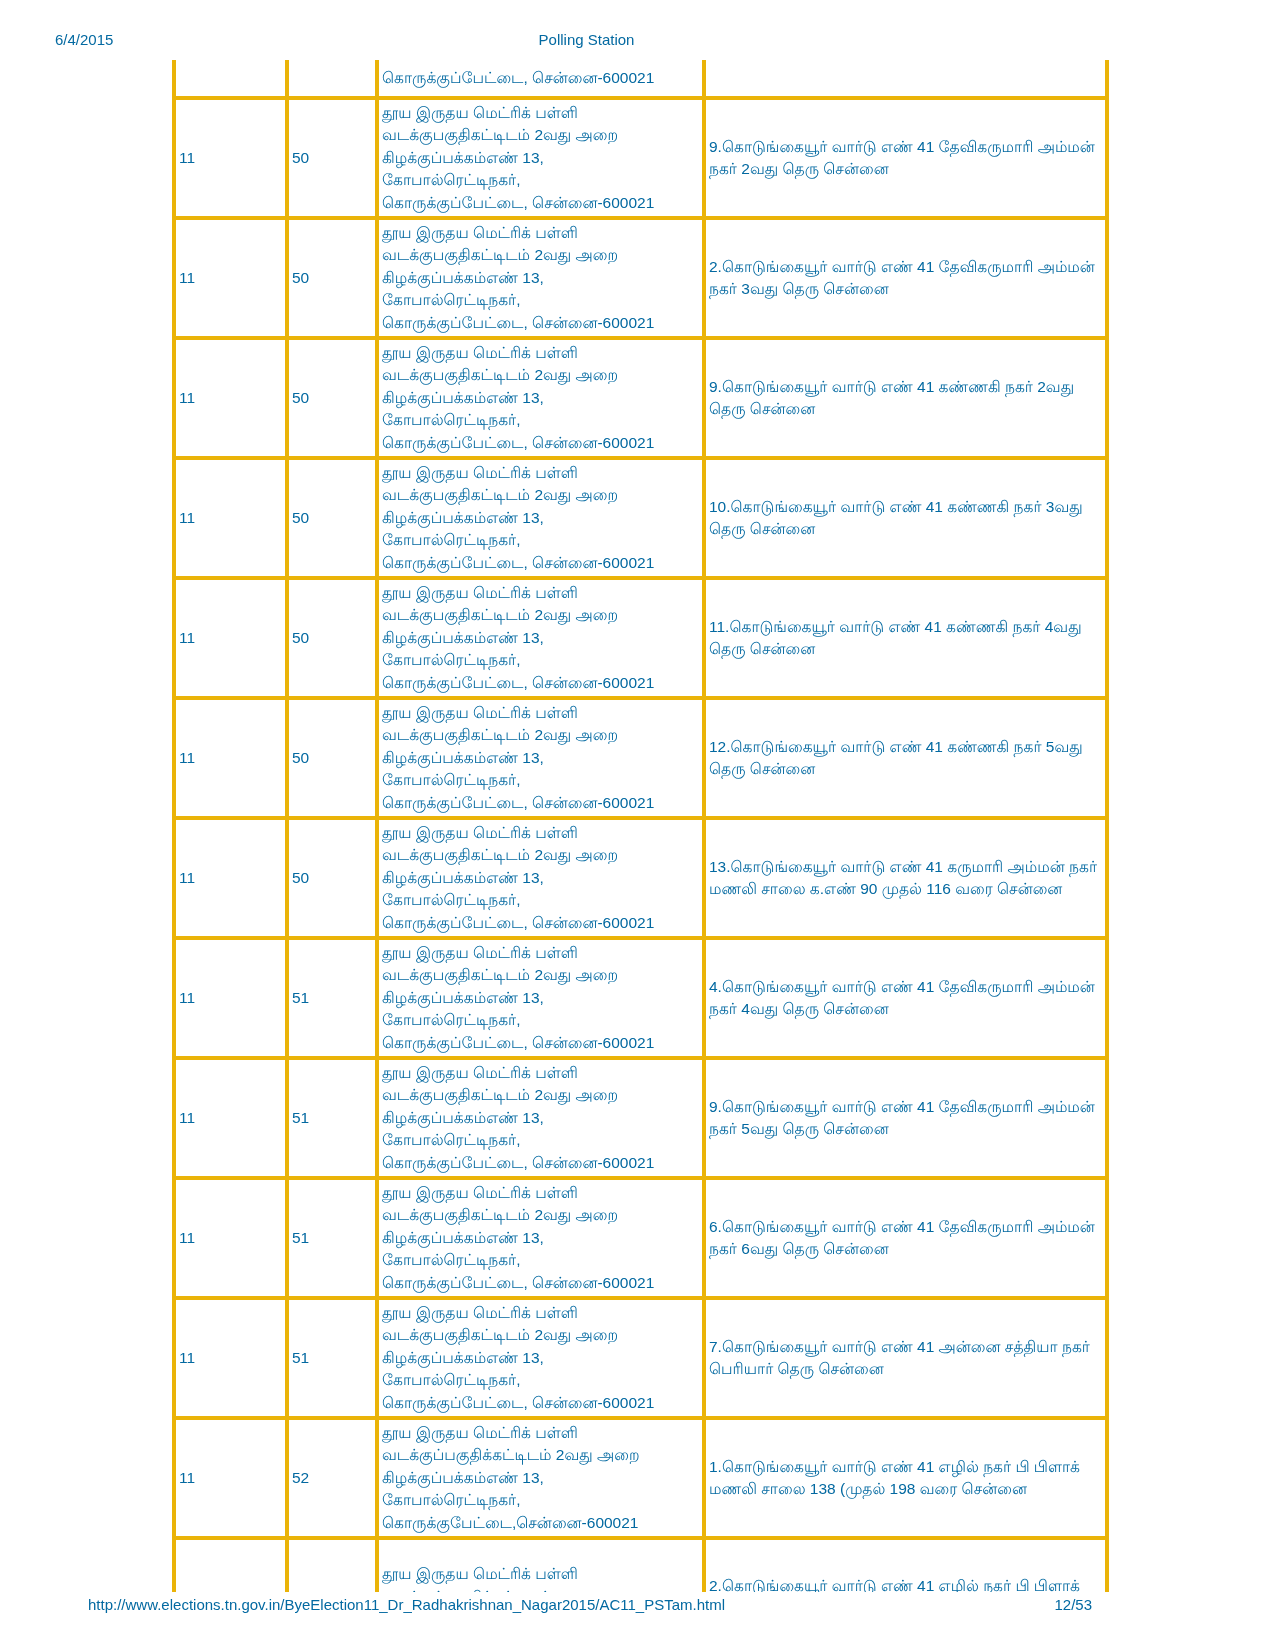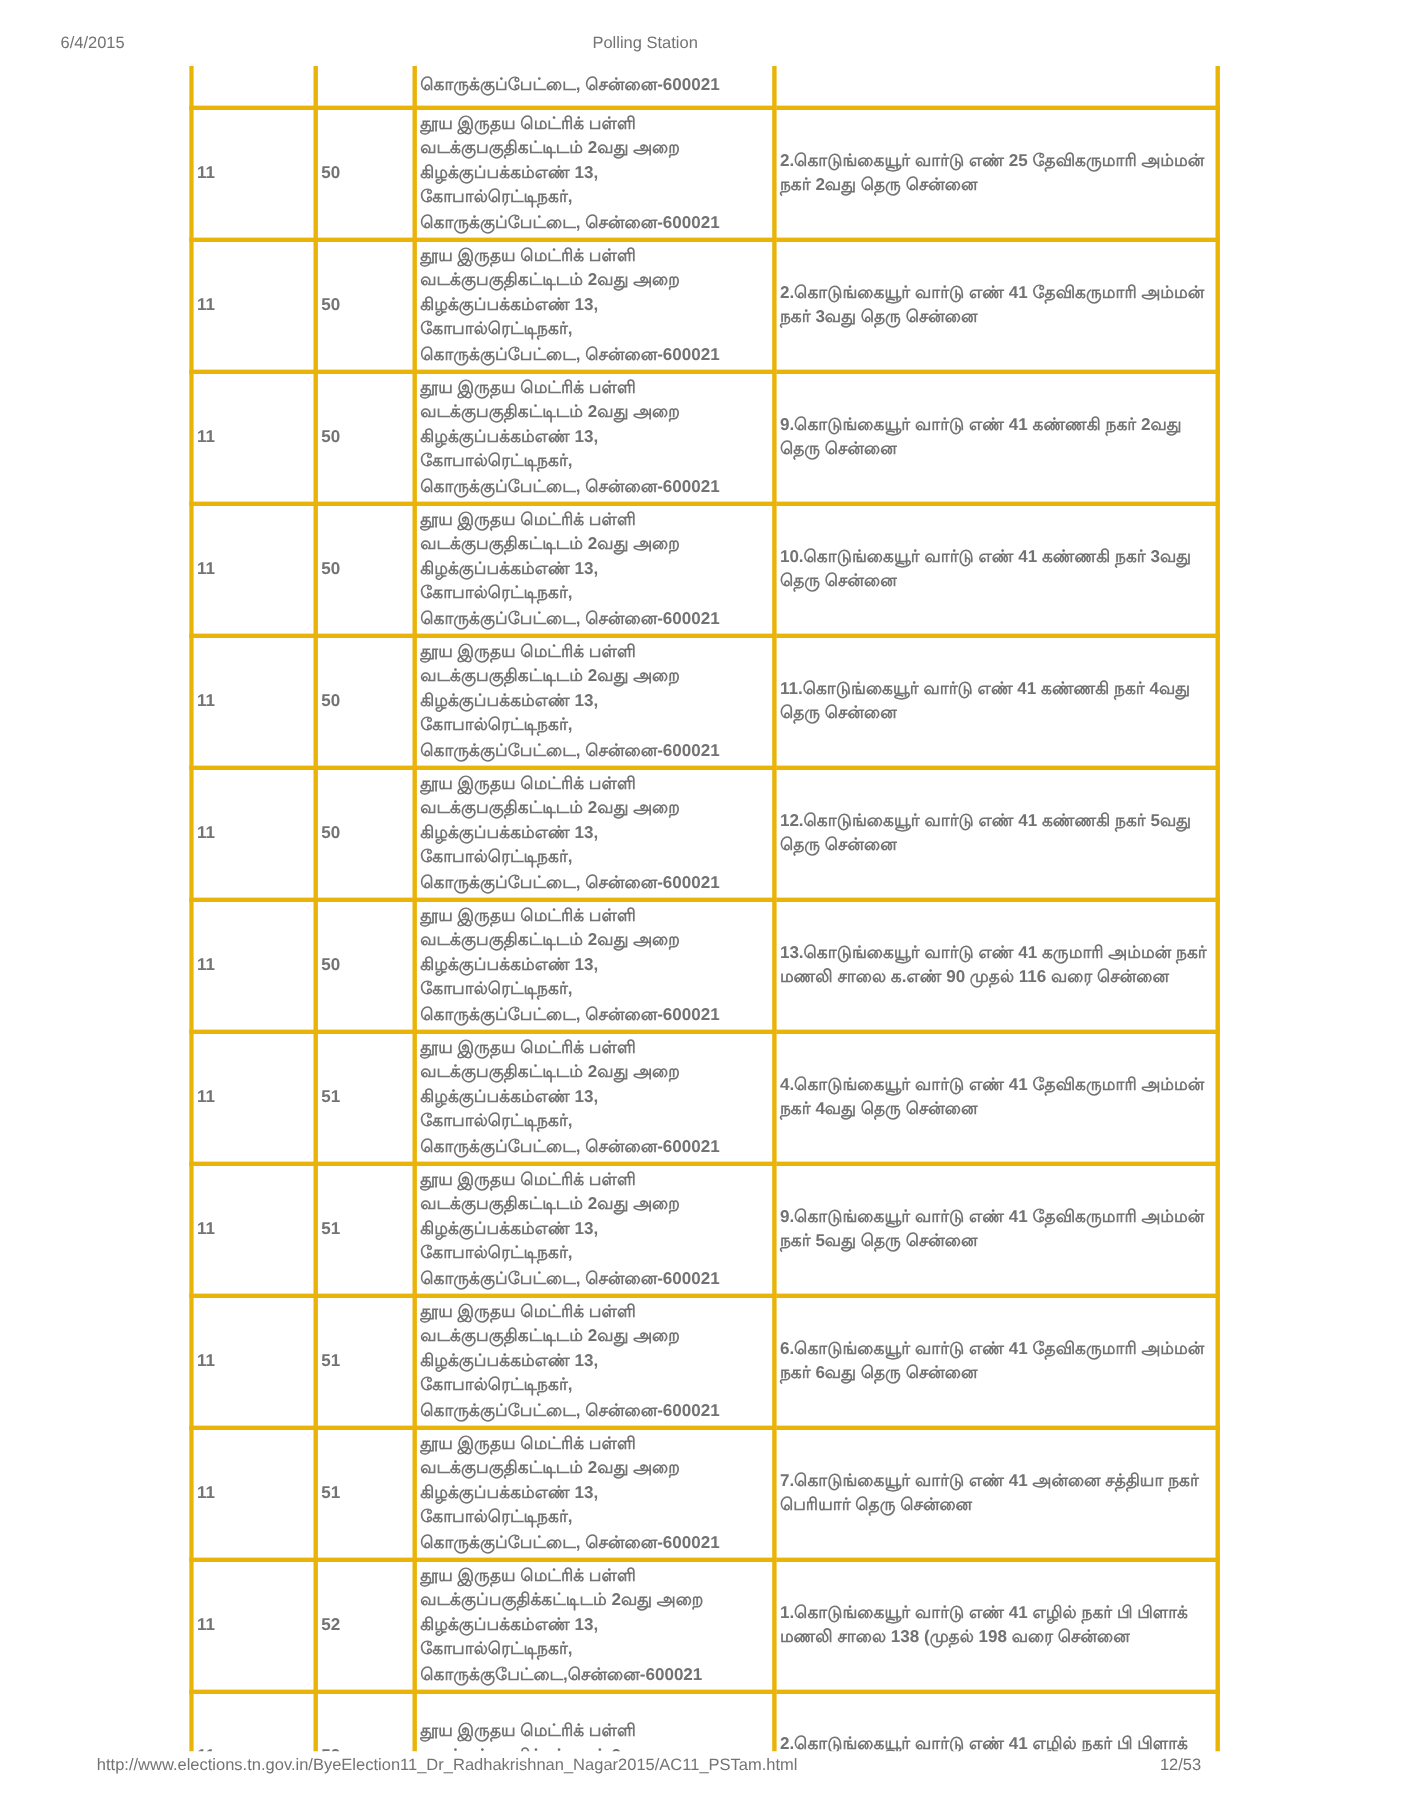--- a/index.html
+++ b/index.html
@@ -3,21 +3,21 @@
 <meta charset="utf-8">
 <style>
   html, body { margin: 0; padding: 0; background: #fff; }
   .page {
     position: relative;
     width: 1147px;
     height: 1650px;
     background: #ffffff;
     overflow: hidden;
     font-family: "Liberation Sans", "DejaVu Sans", sans-serif;
-    color: #737373;
+    color: #0369a1;
   }
   .print-header-date {
     position: absolute;
     left: 55px;
     top: 31px;
     font-size: 15px;
     white-space: nowrap;
   }
   .print-header-title {
     position: absolute;
@@ -28,21 +28,20 @@
     white-space: nowrap;
     padding-left: 26px;
   }
   .table-wrap {
     position: absolute;
     left: 172px;
     top: 60px;
     width: 940px;
     height: 1532px;
     overflow: hidden;
-    font-weight: bold;
   }
   table.pstable {
     border-collapse: collapse;
     table-layout: fixed;
     width: 933px;
   }
   table.pstable td {
     border: 4px solid #eab308;
     padding: 0 3px;
     font-size: 15.5px;
@@ -102,21 +101,21 @@
         </tr>
 
   <tr class="datarow">
     <td>11</td>
     <td>50</td>
     <td class="loc">தூய இருதய மெட்ரிக் பள்ளி
 வடக்குபகுதிகட்டிடம் 2வது அறை
 கிழக்குப்பக்கம்எண் 13,
 கோபால்ரெட்டிநகர்,
 கொருக்குப்பேட்டை, சென்னை-600021</td>
-    <td>2.கொடுங்கையூர் வார்டு எண் 25 தேவிகருமாரி அம்மன் நகர் 2வது தெரு சென்னை</td>
+    <td>9.கொடுங்கையூர் வார்டு எண் 41 தேவிகருமாரி அம்மன் நகர் 2வது தெரு சென்னை</td>
   </tr>
 
   <tr class="datarow">
     <td>11</td>
     <td>50</td>
     <td class="loc">தூய இருதய மெட்ரிக் பள்ளி
 வடக்குபகுதிகட்டிடம் 2வது அறை
 கிழக்குப்பக்கம்எண் 13,
 கோபால்ரெட்டிநகர்,
 கொருக்குப்பேட்டை, சென்னை-600021</td>

